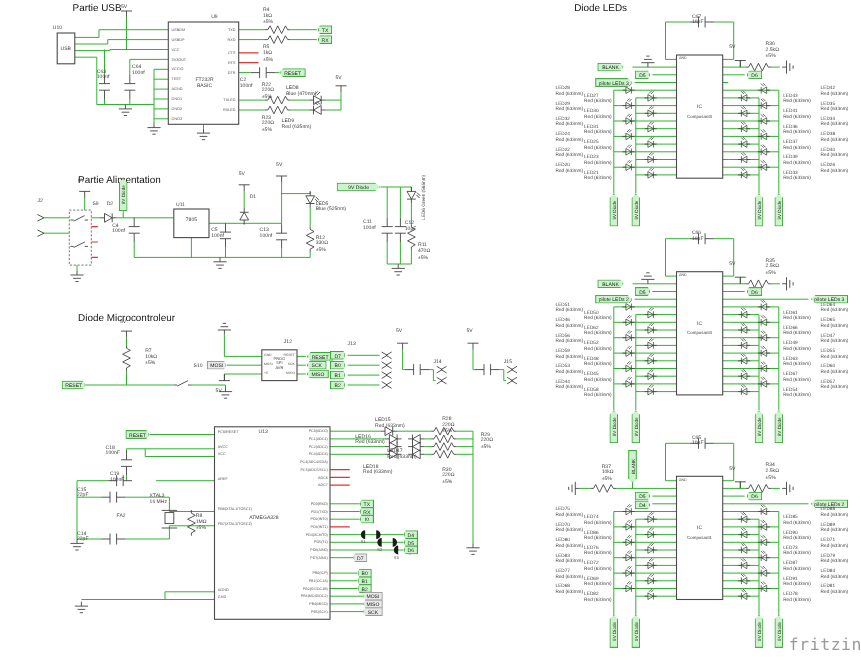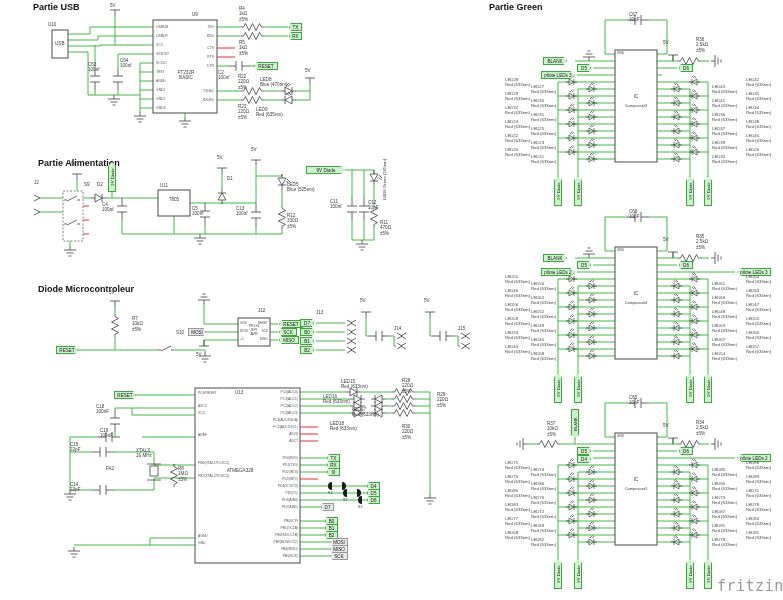--- a/index.html
+++ b/index.html
@@ -2,21 +2,21 @@
 <html><head>
 <meta charset="utf-8">
 <style>
   html,body{margin:0;padding:0;background:#fff;font-family:"Liberation Sans",sans-serif;}
   #canvas{position:relative;width:783px;height:600px;background:#fff;overflow:hidden;}
   svg{position:absolute;left:0;top:0;}
   .w{stroke:#2ab32a;fill:none;stroke-width:.9;}
   .rd{stroke:#e83030;fill:none;stroke-width:1.1;}
   .icbox{fill:#fff;stroke:#4a4a4a;stroke-width:1;}
   .dash{fill:none;stroke:#666;stroke-width:.8;stroke-dasharray:2 1.5;}
-  .title{position:absolute;font-size:9px;font-weight:700;color:#111;white-space:pre;}
+  .title{position:absolute;font-size:9px;font-weight:400;color:#111;white-space:pre;margin-left:33px;}
   .cl{position:absolute;font-size:4.6px;line-height:1.15;color:#3d3d3d;white-space:pre-line;}
   .ctr{text-align:center;}
   .tag{position:absolute;height:8px;display:flex;align-items:center;justify-content:center;
        background:#cdf3cd;border:.5px solid #3aa83a;font-size:4.6px;color:#222;padding:0 2px;
        box-sizing:border-box;clip-path:polygon(0 50%,14% 0,100% 0,100% 100%,14% 100%);}
   .tr{clip-path:polygon(0 0,86% 0,100% 50%,86% 100%,0 100%);}
   .gy{background:#e9e9e9;border-color:#999;}
   .vtag{position:absolute;height:8px;width:30px;transform:rotate(-90deg);transform-origin:0 0;
         display:flex;align-items:center;justify-content:center;background:#cdf3cd;
         border:.5px solid #3aa83a;font-size:4.2px;color:#222;box-sizing:border-box;
@@ -266,21 +266,21 @@
         <use href="#led" transform="translate(569,535)"></use>
         <use href="#led" transform="translate(697,535) scale(-1,1)"></use>
         <use href="#led" transform="translate(589,542)"></use>
         <use href="#led" transform="translate(679,542) scale(-1,1)"></use>
       </g>
 </svg>
 
 <div class="title" style="left:33px;top:2px">Partie USB</div>
 <div class="title" style="left:38px;top:158px">Partie Alimentation</div>
 <div class="title" style="left:38px;top:284px">Diode Microcontroleur</div>
-<div class="title" style="left:489px;top:2px">Partie Green</div>
+<div class="title" style="left:489px;top:2px">Diode LEDs</div>
 
 <div class="cl" style="left:48px;top:22px">U10</div>
 <div class="cl" style="left:55px;top:41px">USB</div>
 <div class="cl" style="left:192px;top:12px">U9</div>
 <div class="cl ctr" style="left:173px;top:70px;width:26px">FT232R
 BASIC</div>
 <div class="pcol" id="u9l" style="left:156px;top:23px;width:26px">
       <div>USBDM</div>
       <div>USBDP</div>
       <div>VCC</div>

